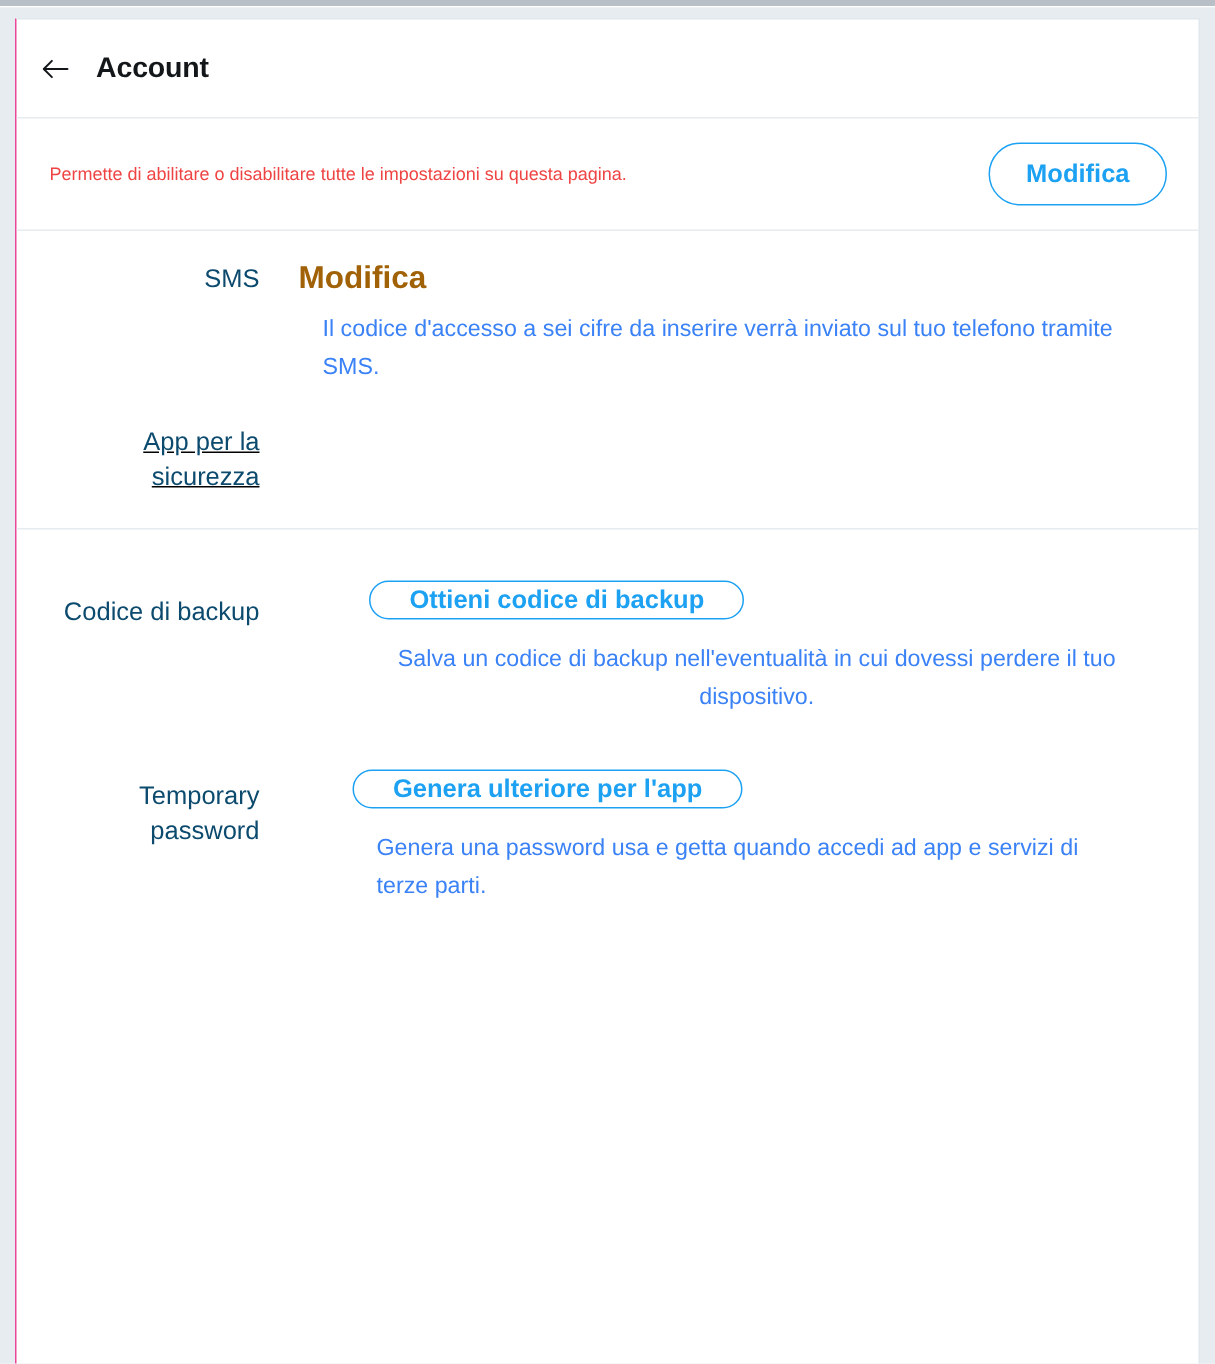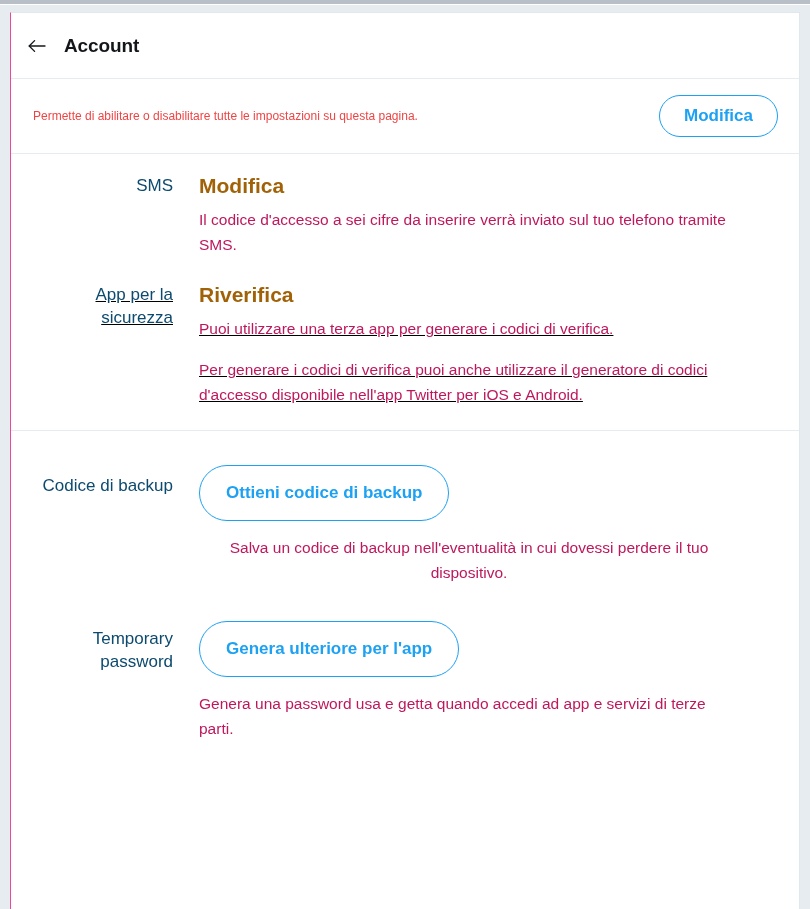--- a/index.html
+++ b/index.html
@@ -135,21 +135,21 @@
     box-sizing: border-box;
     white-space: nowrap;
     font-family: "Liberation Sans", sans-serif;
   }
   .pill-sm {
     height: 42px;
     padding: 0 24px;
     font-size: 17px;
   }
   .pill-md {
-    height: 56px;
+    height: 26px;
     padding: 0 26px;
     font-size: 17px;
   }
 
   
   .section {
     border-bottom: 1px solid #e6ecf0;
   }
   .section.no-border { border-bottom: none; }
 
@@ -176,23 +176,23 @@
   .row-link {
     display: inline-block;
     font-size: 21px;
     font-weight: bold;
     color: #a16207;
     cursor: pointer;
     margin-bottom: 9px;
   }
   .row-desc {
     font-size: 15.5px;
-    color: #be185d;
+    color: #3b82f6;
     line-height: 1.62;
-    margin: 0 0 16px 0;
+    margin: 0 0 16px 16px;
     max-width: 560px;
   }
   .row-desc:last-child { margin-bottom: 0; }
 
   .row-btnwrap { margin-bottom: 14px; }
 
   
   .row-label.two-line { line-height: 1.35; }
 </style>
 </head>
@@ -224,42 +224,37 @@
       <div class="row">
         <div class="row-label">SMS</div>
         <div class="row-body">
           <a class="row-link">Modifica</a>
           <p class="row-desc">Il codice d'accesso a sei cifre da inserire verrà inviato sul tuo telefono tramite SMS.</p>
         </div>
       </div>
 
       <div class="row" style="padding-top:14px;padding-bottom:22px;text-decoration:underline;">
         <div class="row-label two-line">App per la sicurezza</div>
-        <div class="row-body">
-          <a class="row-link">Riverifica</a>
-          <p class="row-desc">Puoi utilizzare una terza app per generare i codici di verifica.</p>
-          <p class="row-desc" style="max-width:548px;">Per generare i codici di verifica puoi anche utilizzare il generatore di codici d'accesso disponibile nell'app Twitter per iOS e Android.</p>
-        </div>
       </div>
 
     </div>
 
     <div class="section no-border">
 
-      <div class="row" style="padding-top:34px;padding-bottom:14px;">
+      <div class="row" style="padding-top:34px;padding-bottom:14px;gap:47px;">
         <div class="row-label" style="padding-top:10px;">Codice di backup</div>
         <div class="row-body">
           <div class="row-btnwrap">
             <button class="pill pill-md">Ottieni codice di backup</button>
           </div>
           <p class="row-desc" style="max-width:540px;text-align:center;">Salva un codice di backup nell'eventualità in cui dovessi perdere il tuo dispositivo.</p>
         </div>
       </div>
 
-      <div class="row" style="padding-top:22px;padding-bottom:30px;">
+      <div class="row" style="padding-top:22px;padding-bottom:30px;gap:36px;">
         <div class="row-label two-line" style="padding-top:7px;">Temporary password</div>
         <div class="row-body">
           <div class="row-btnwrap">
             <button class="pill pill-md">Genera ulteriore per l'app</button>
           </div>
           <p class="row-desc" style="max-width:538px;">Genera una password usa e getta quando accedi ad app e servizi di terze parti.</p>
         </div>
       </div>
 
     </div>

